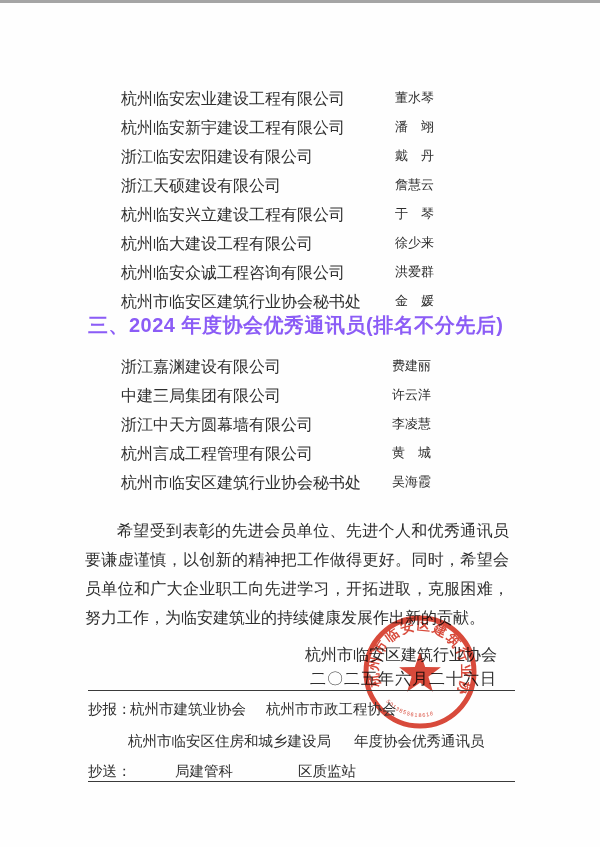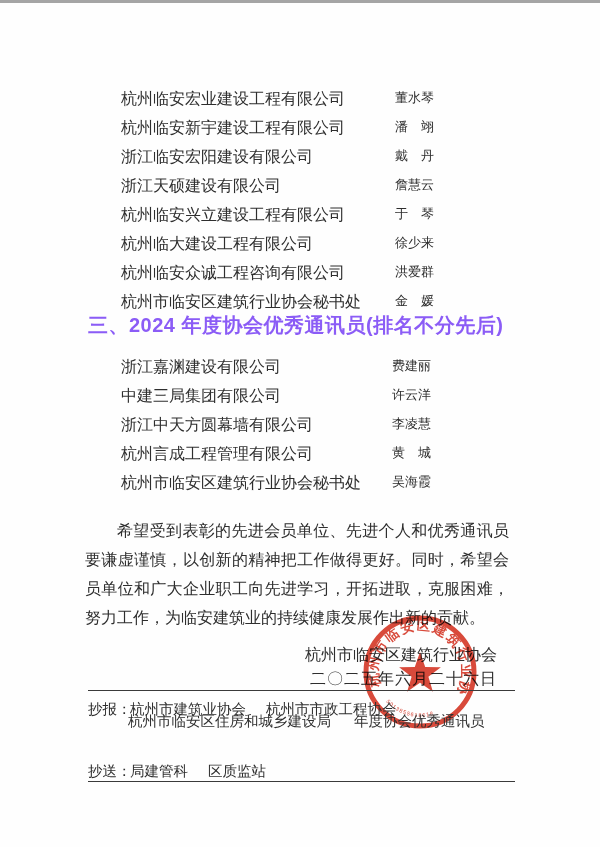--- a/index.html
+++ b/index.html
@@ -25,22 +25,22 @@
     position:absolute;top:516px;left:85px;width:424px;margin:0;
     font-size:16px;line-height:29px;text-indent:2em;text-align:justify;
   }
   .sig-org{position:absolute;top:645px;right:103px;font-size:16px;white-space:nowrap;}
   .sig-date{position:absolute;top:669px;right:103px;font-size:16px;letter-spacing:1px;white-space:nowrap;}
   .divider{position:absolute;left:88px;width:427px;height:0;border-top:1.5px solid #3a3a3a;}
   .d1{top:690px;}
   .d2{top:781px;}
   .fline{position:absolute;display:flex;font-size:14.5px;white-space:nowrap;}
   .f1{top:700px;left:88px;align-items:center;}
-  .f2{top:712px;left:128px;}
-  .f3{top:762px;left:88px;}
+  .f2{top:732px;left:128px;}
+  .f3{top:762px;left:88px;gap:45px;}
   .flabel{width:42px;}
   .fitem{margin-right:20px;}
   .f2 .fitem{margin-right:23px;}
   .seal{
     position:absolute;left:360px;top:612px;width:120px;height:120px;
     mix-blend-mode:multiply;opacity:.92;
   }
 </style>
 </head>
 <body>

